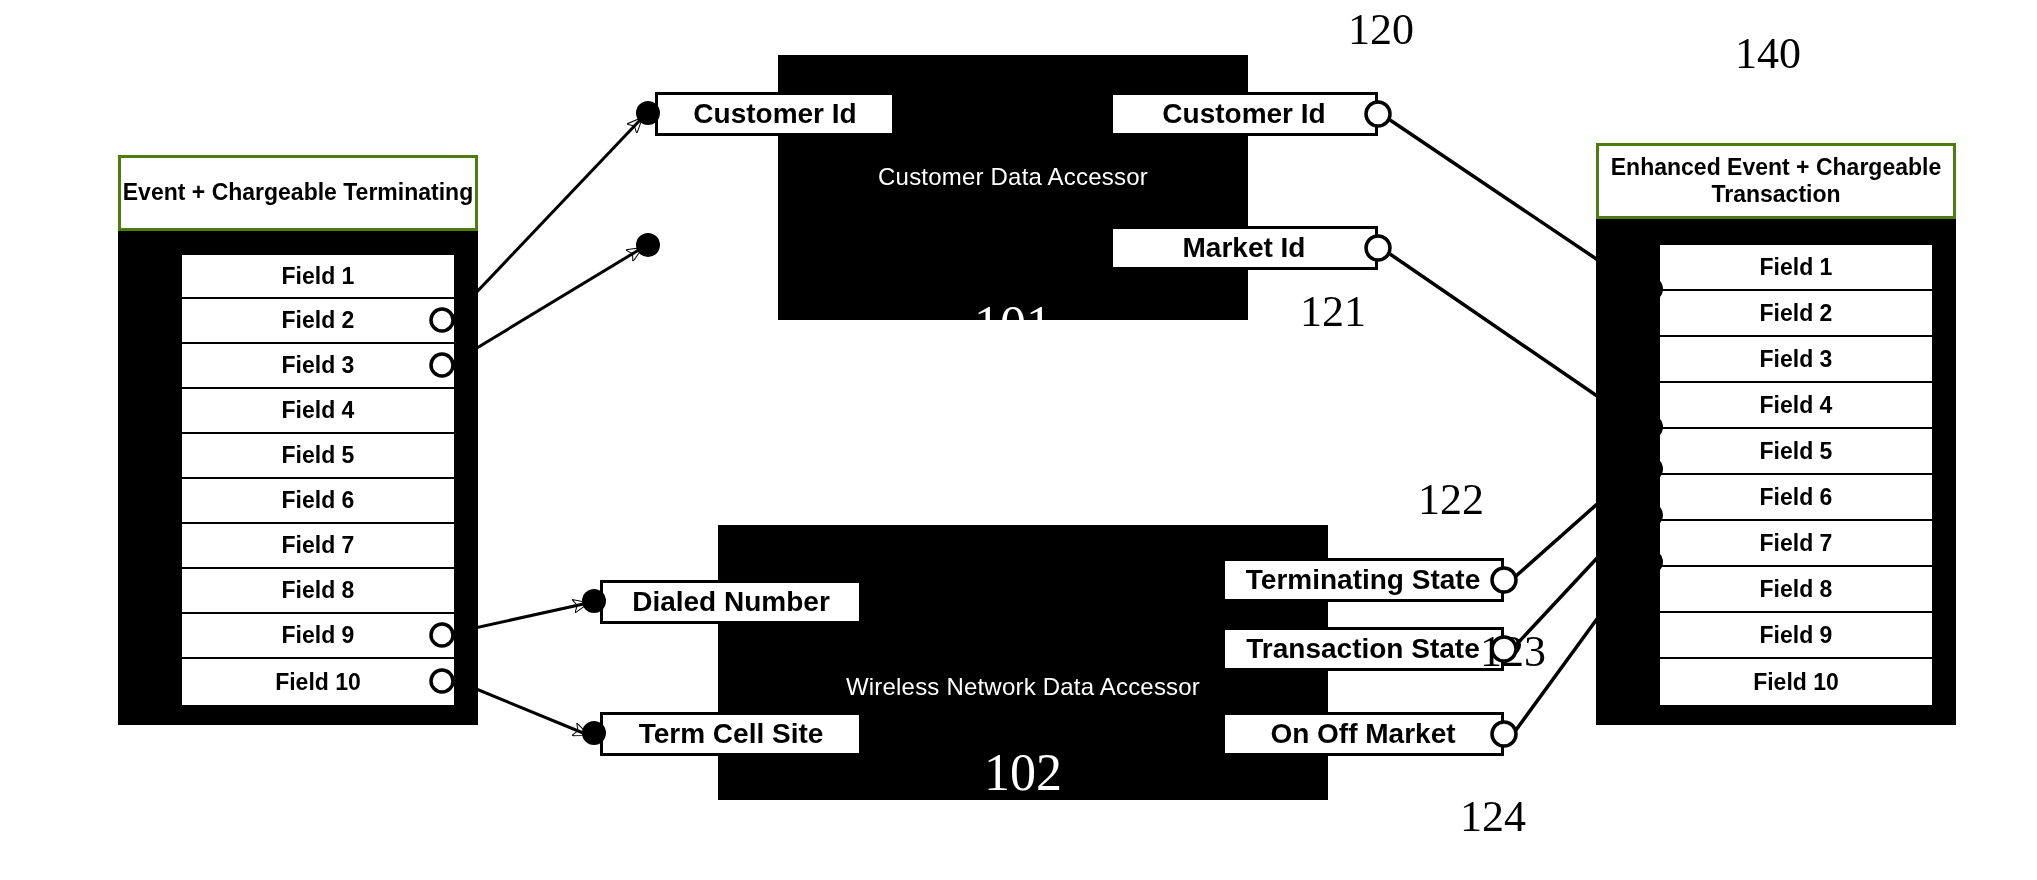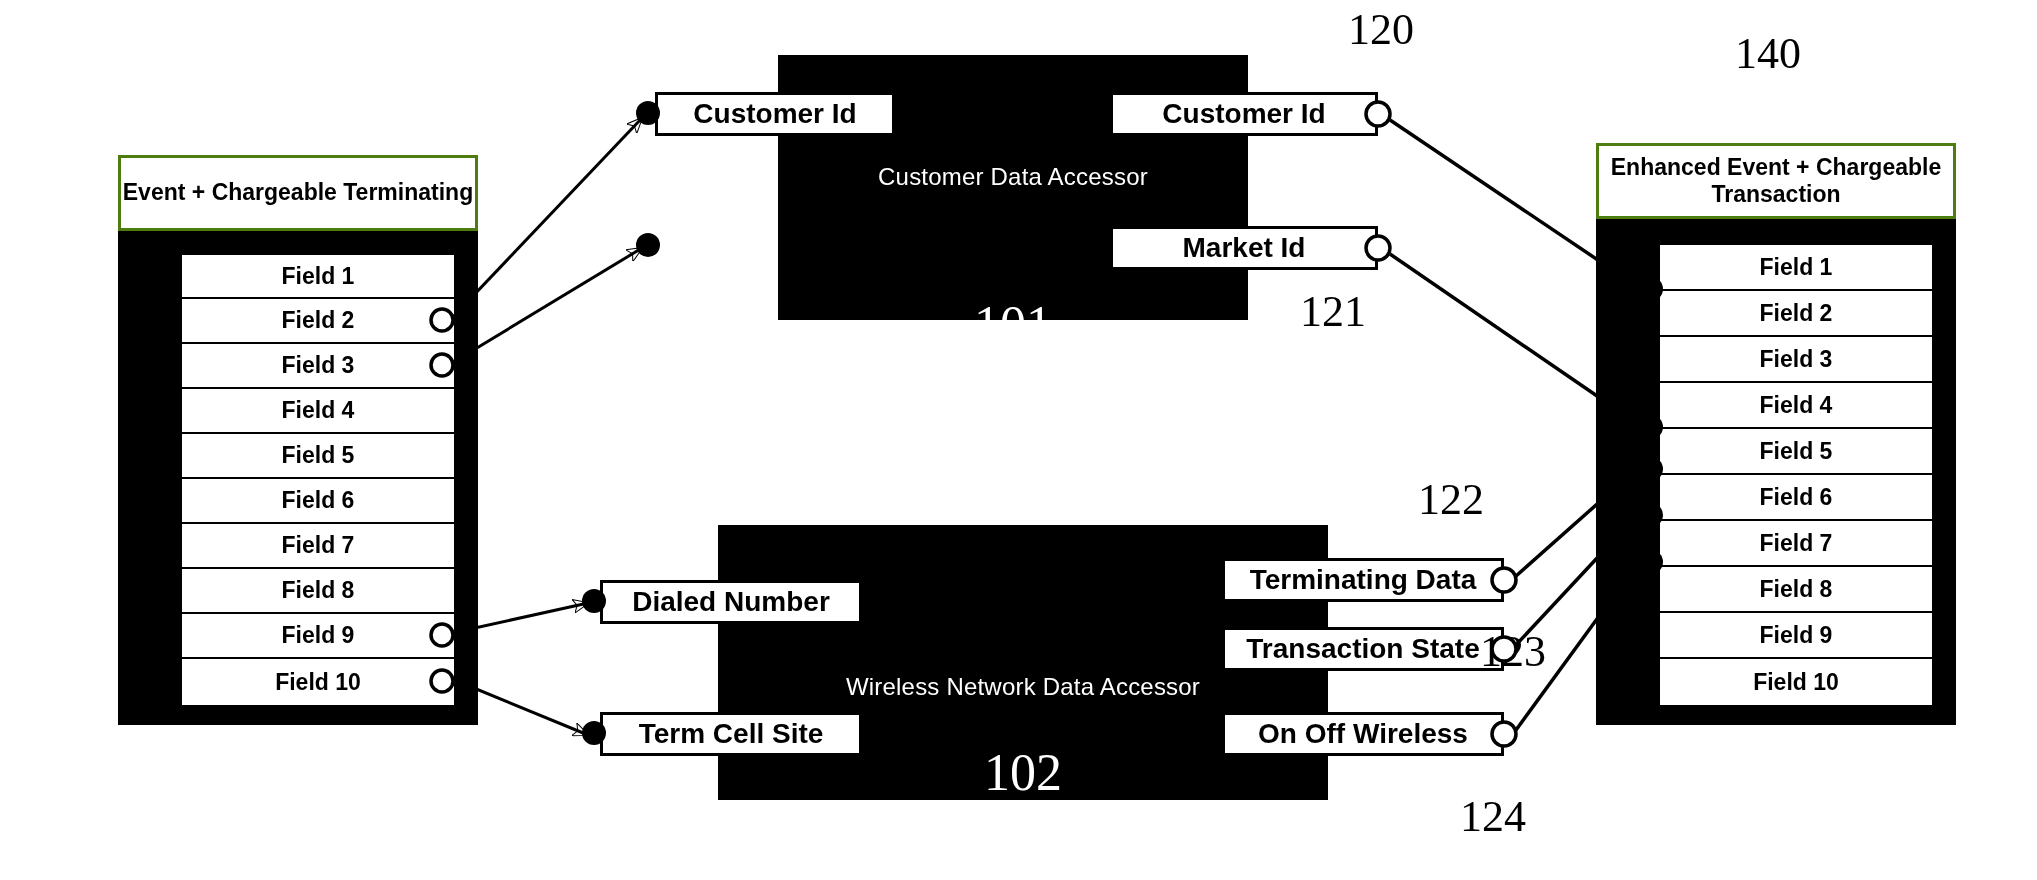--- a/index.html
+++ b/index.html
@@ -112,27 +112,27 @@
   </div>
 
   <div class="port" style="left:600px;top:580px;width:262px;height:44px;">
     <span>Dialed Number</span>
   </div>
   <div class="port" style="left:600px;top:712px;width:262px;height:44px;">
     <span>Term Cell Site</span>
   </div>
 
   <div class="port" style="left:1222px;top:558px;width:282px;height:44px;">
-    <span>Terminating Data</span>
+    <span>Terminating State</span>
   </div>
   <div class="port" style="left:1222px;top:627px;width:282px;height:44px;">
     <span>Transaction State</span>
   </div>
   <div class="port" style="left:1222px;top:712px;width:282px;height:44px;">
-    <span>On Off Wireless</span>
+    <span>On Off Market</span>
   </div>
 
   <div class="record" style="left:1596px;top:143px;width:360px;height:582px;">
 
     <div class="rec-title" style="height:76px;">
       <span>Enhanced Event + Chargeable Transaction</span>
     </div>
 
     <div class="rec-body" style="top:76px;height:506px;"></div>
 

